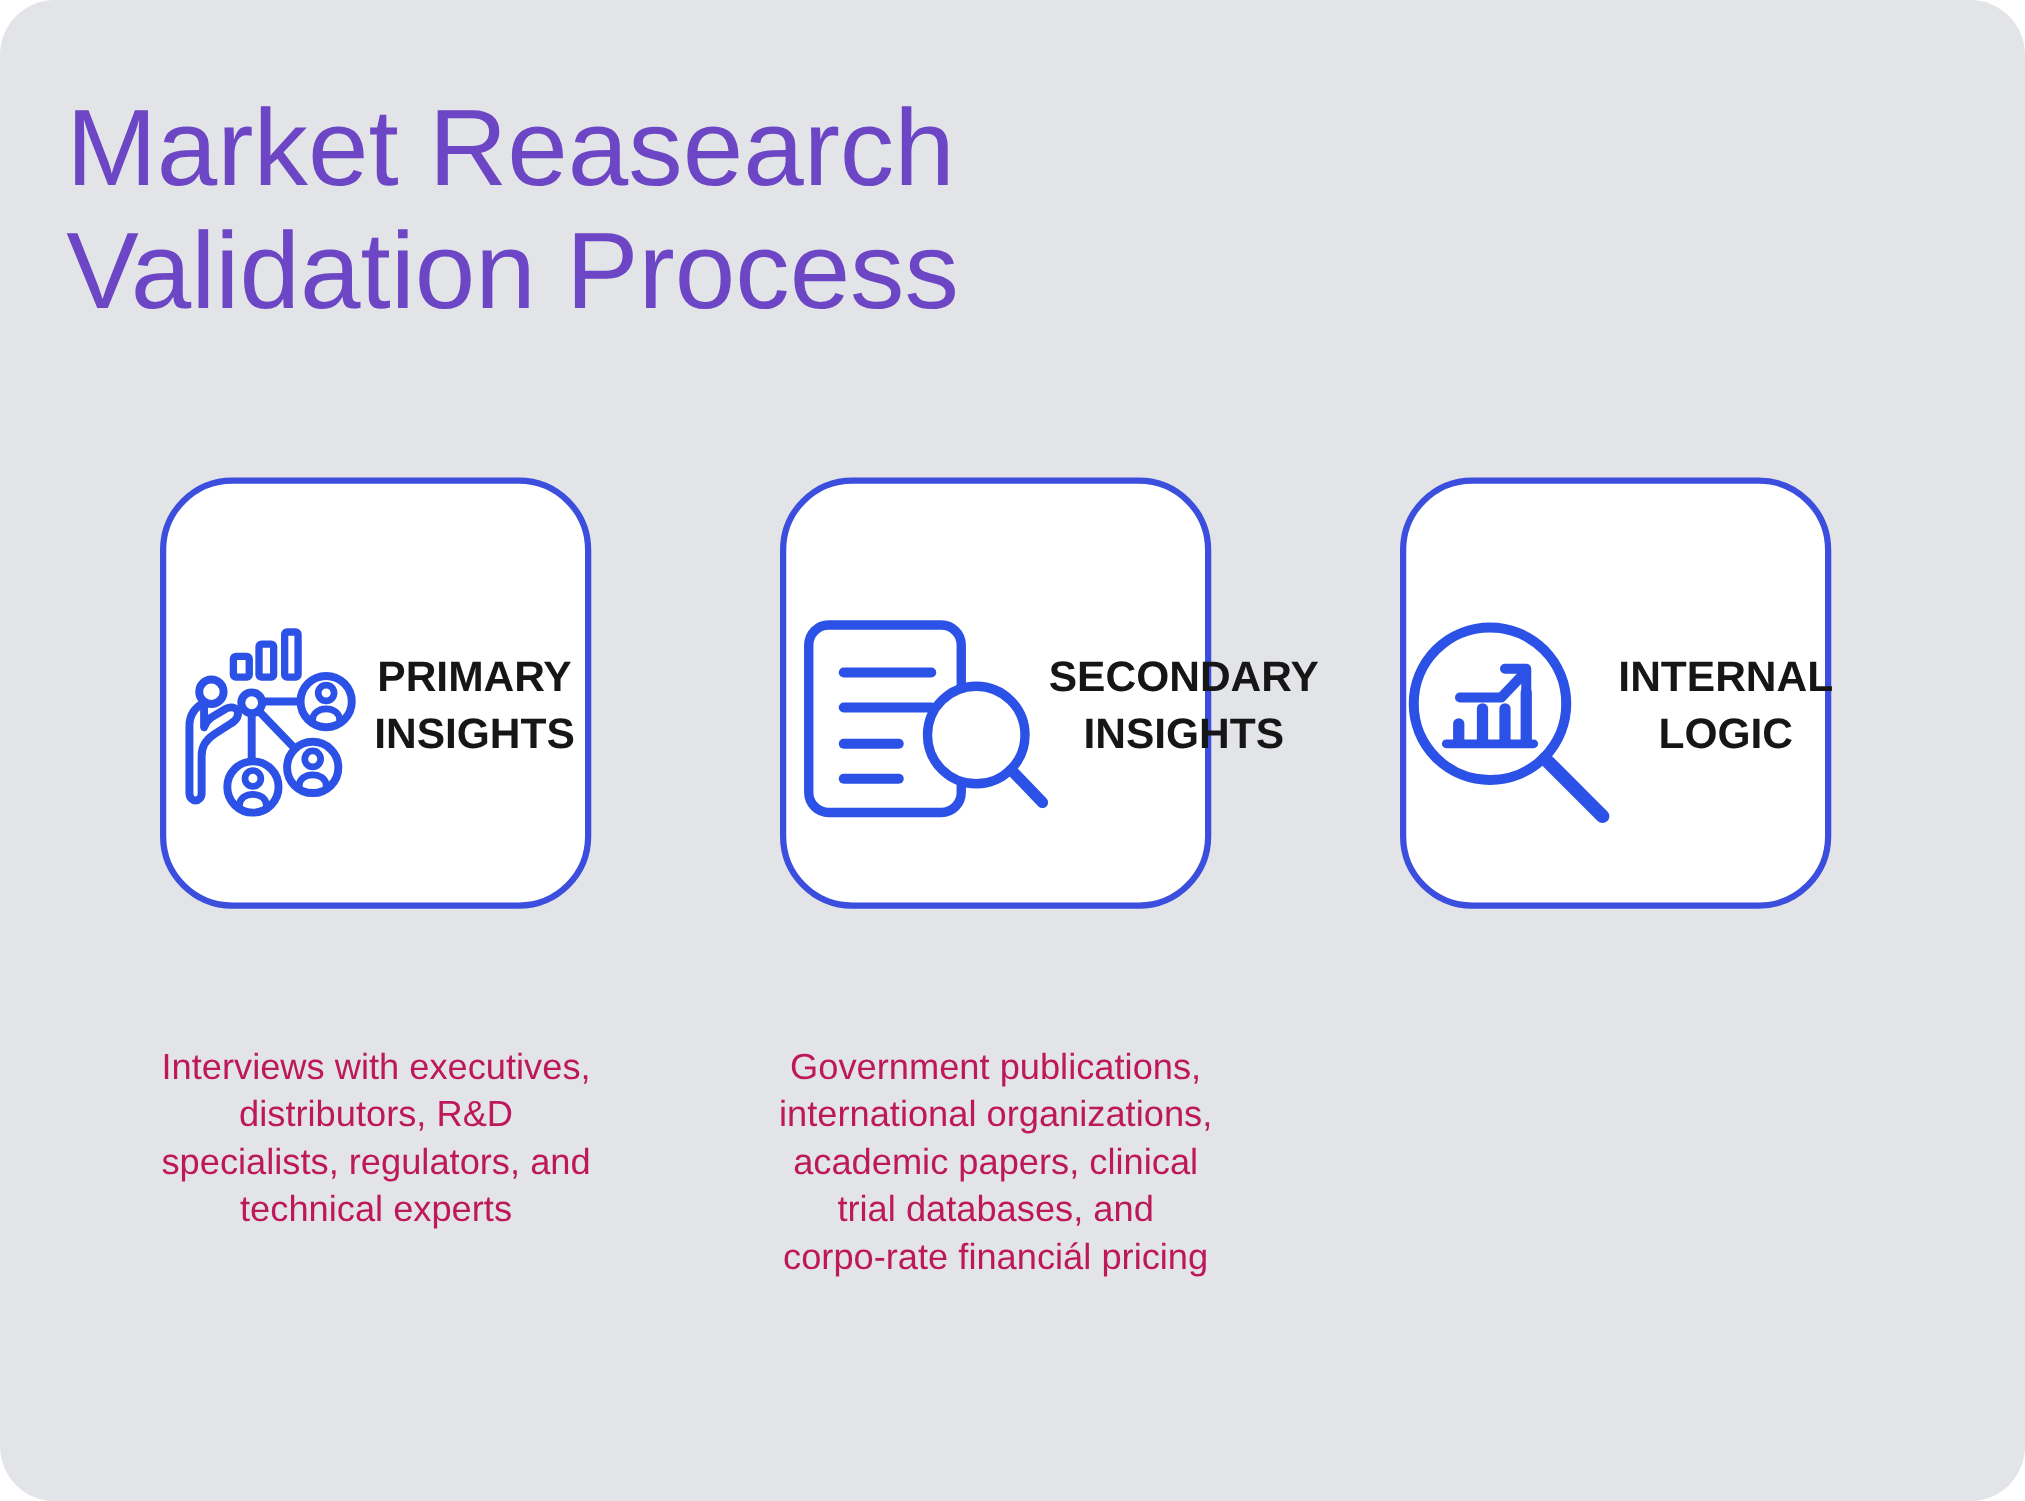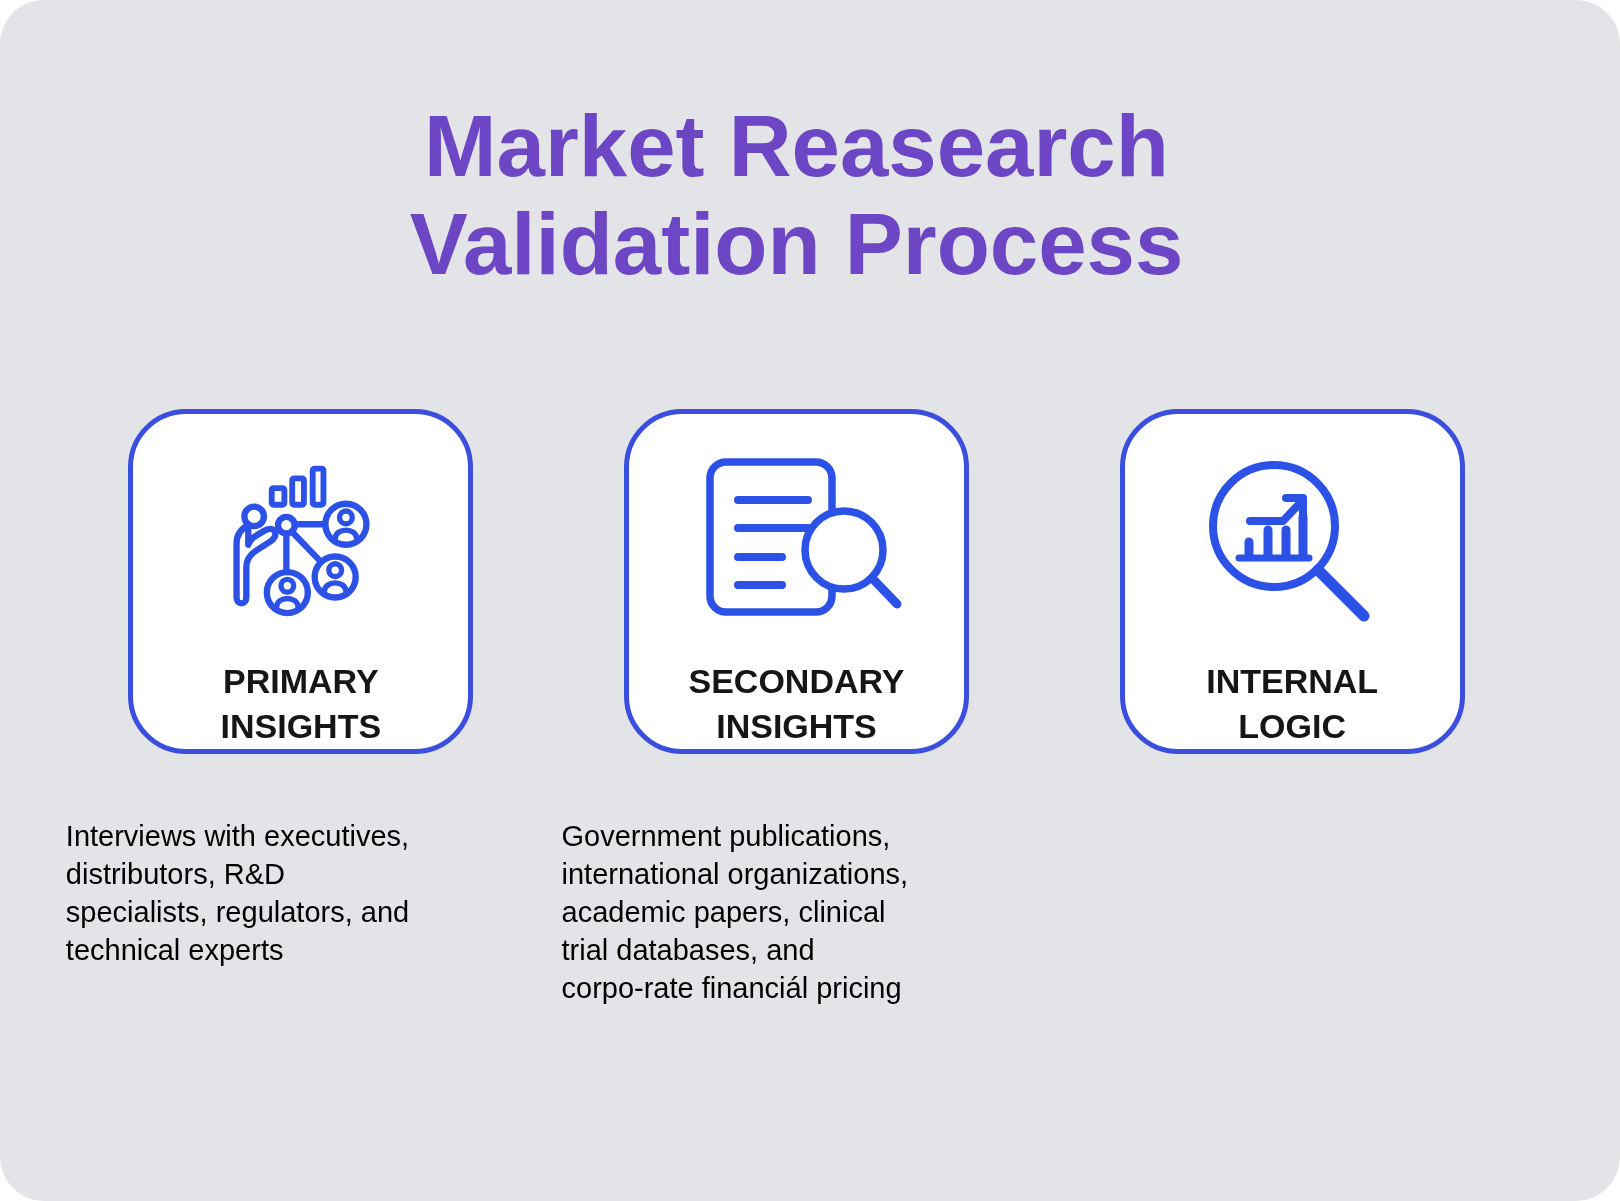--- a/index.html
+++ b/index.html
@@ -25,74 +25,71 @@
     background: var(--panel-bg);
     border-radius: 44px;
     overflow: hidden;
   }
   .content {
     margin-left: 53px;
     width: 1487px;
     padding-top: 70px;
   }
   .title {
-    text-align: center;
+    text-align: left;
     white-space: pre-line;
     color: var(--title-purple);
     font-size: 87px;
-    font-weight: 700;
+    font-weight: 400;
     line-height: 1.13;
     letter-spacing: 0px;
-    margin-top: 27px;
   }
   .cards-row {
     margin-top: 115px;
     display: flex;
   }
   .column {
     flex: 1 1 0;
     display: flex;
     flex-direction: column;
     align-items: center;
   }
   .card {
     width: 345px;
     height: 345px;
     background: #ffffff;
     border: 5px solid var(--card-border);
     border-radius: 58px;
     display: flex;
-    flex-direction: column;
     align-items: center;
-    justify-content: space-between;
   }
   .icon-wrap {
     margin-top: 34px;
     height: 172px;
     display: flex;
     align-items: center;
     justify-content: center;
   }
   .icon-wrap svg { display: block; }
   .icon-shift { margin-top: 14px; }
   .card-label {
     margin-top: 22px;
     text-align: center;
     white-space: pre-line;
     color: var(--text-dark);
     font-size: 34px;
     font-weight: 600;
     line-height: 45px;
   }
   .desc {
-    margin-top: 63px;
+    margin-top: 108px;
     width: 470px;
-    text-align: left;
+    text-align: center;
     white-space: pre-line;
-    color: #000000;
+    color: #be185d;
     font-size: 29px;
     font-weight: 400;
     line-height: 38px;
   }
   .stroke {
     fill: none;
     stroke: var(--accent);
     stroke-linecap: round;
     stroke-linejoin: round;
   }

